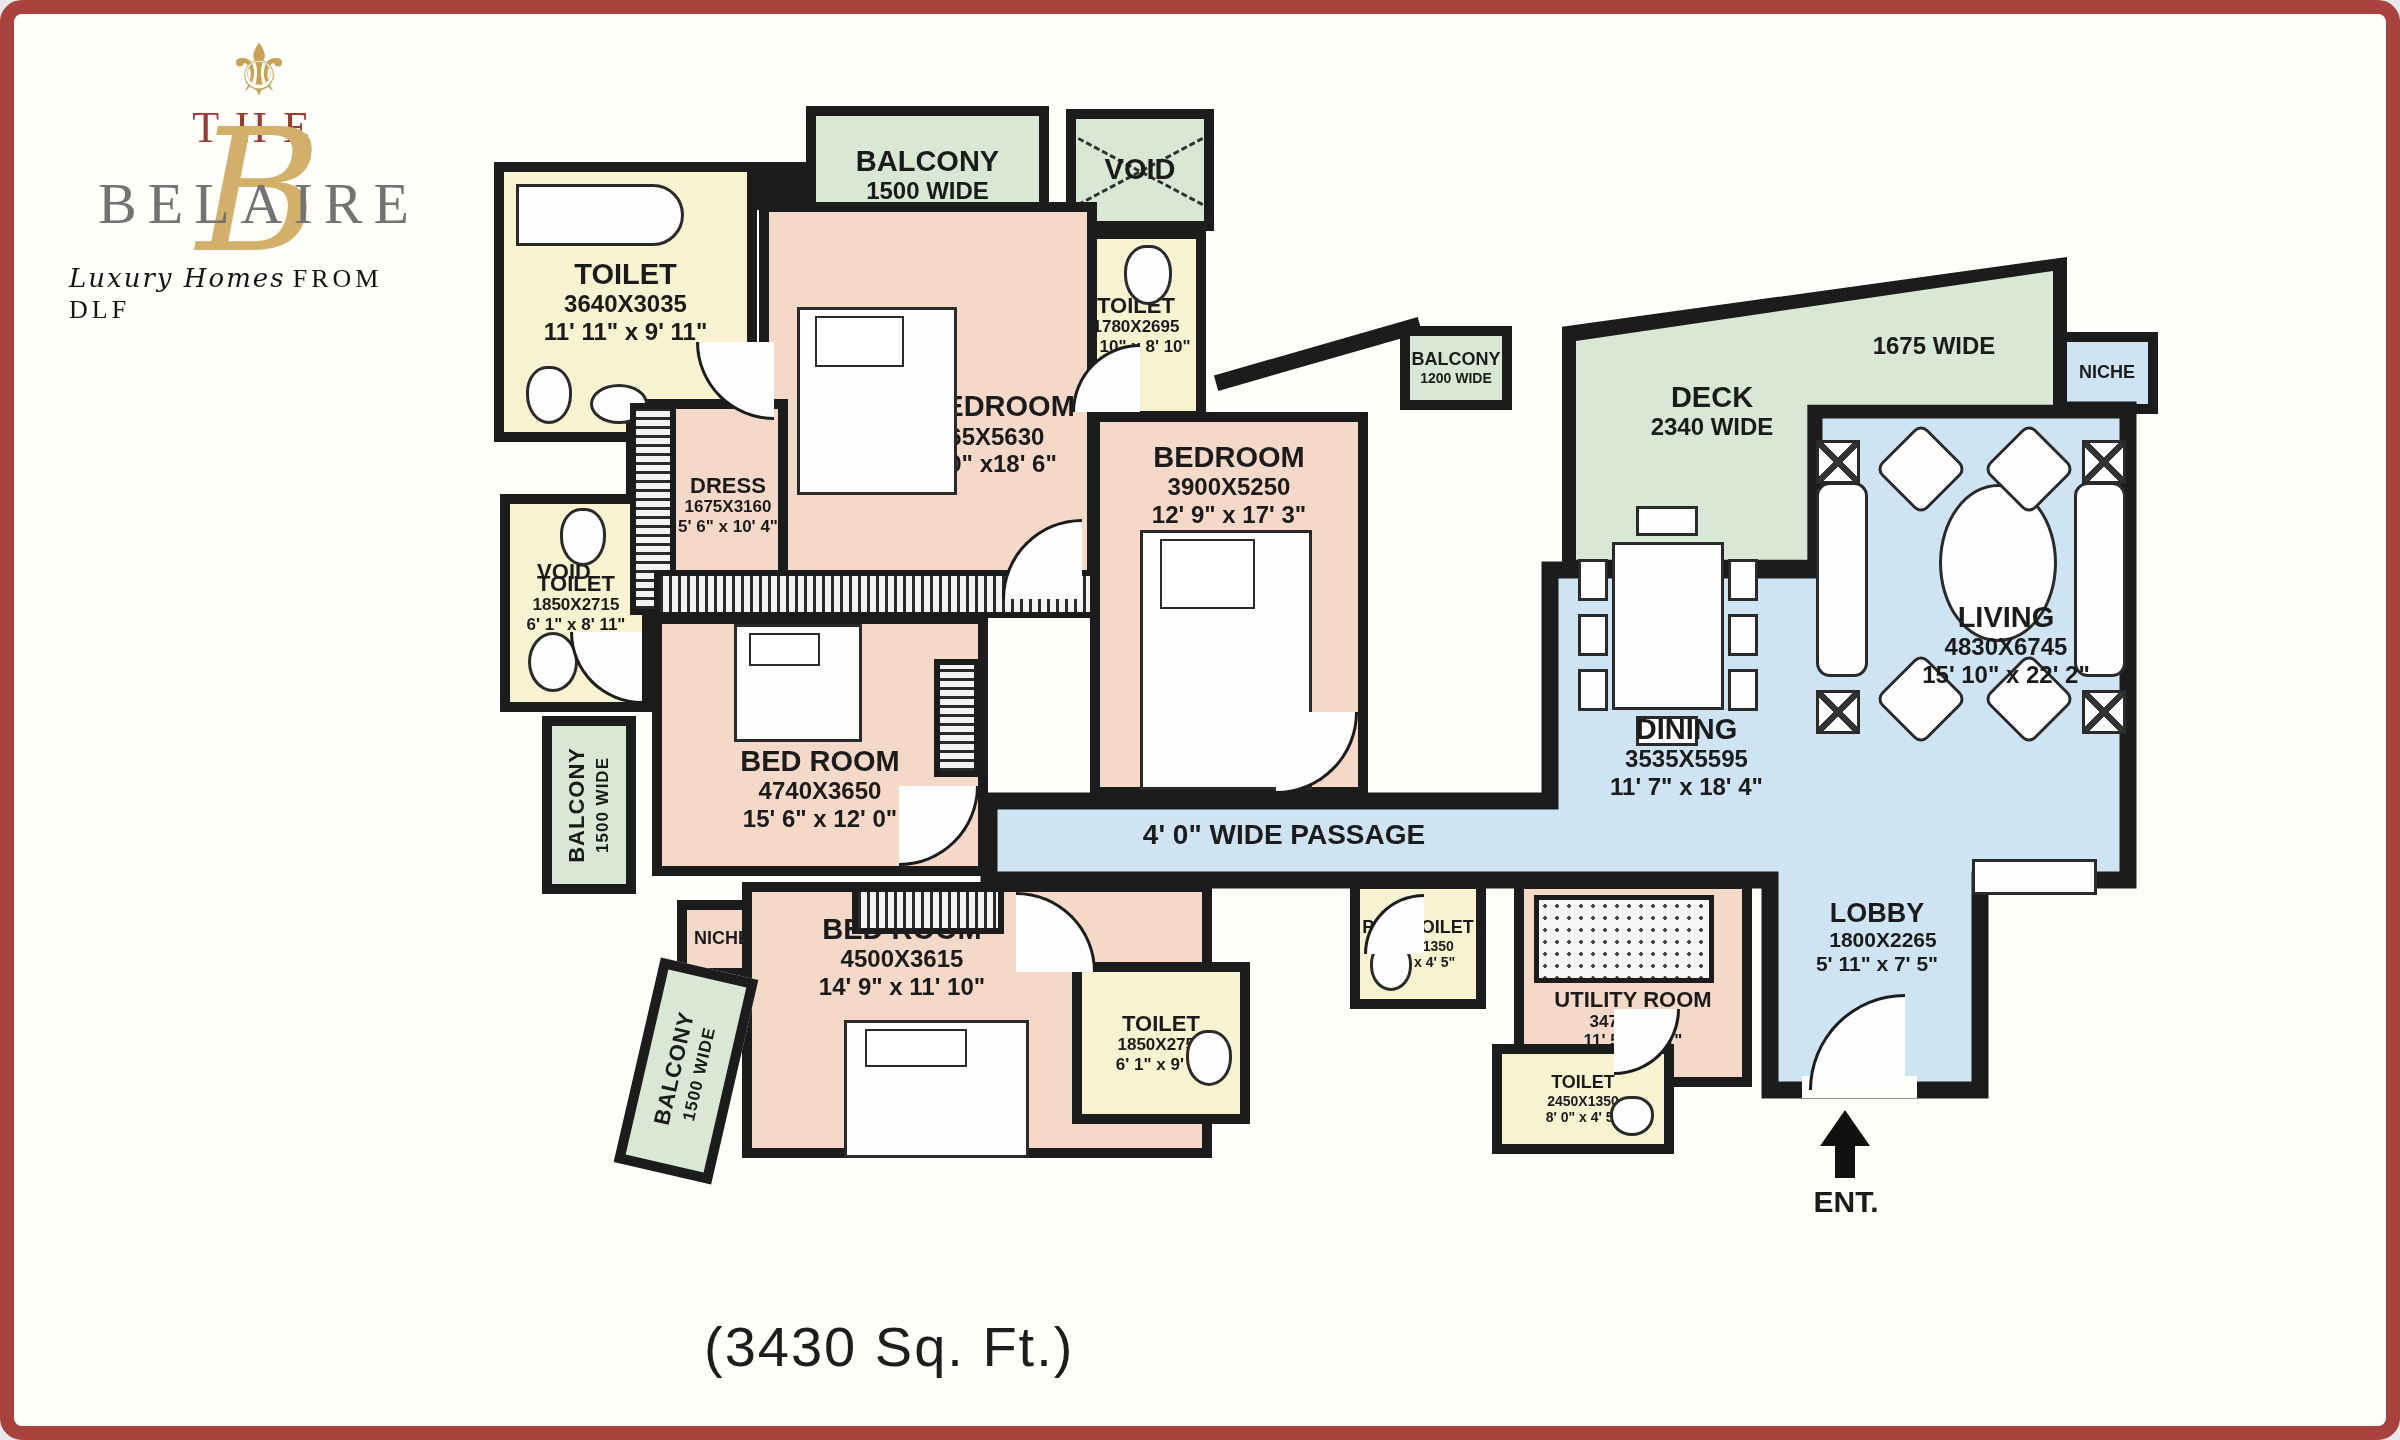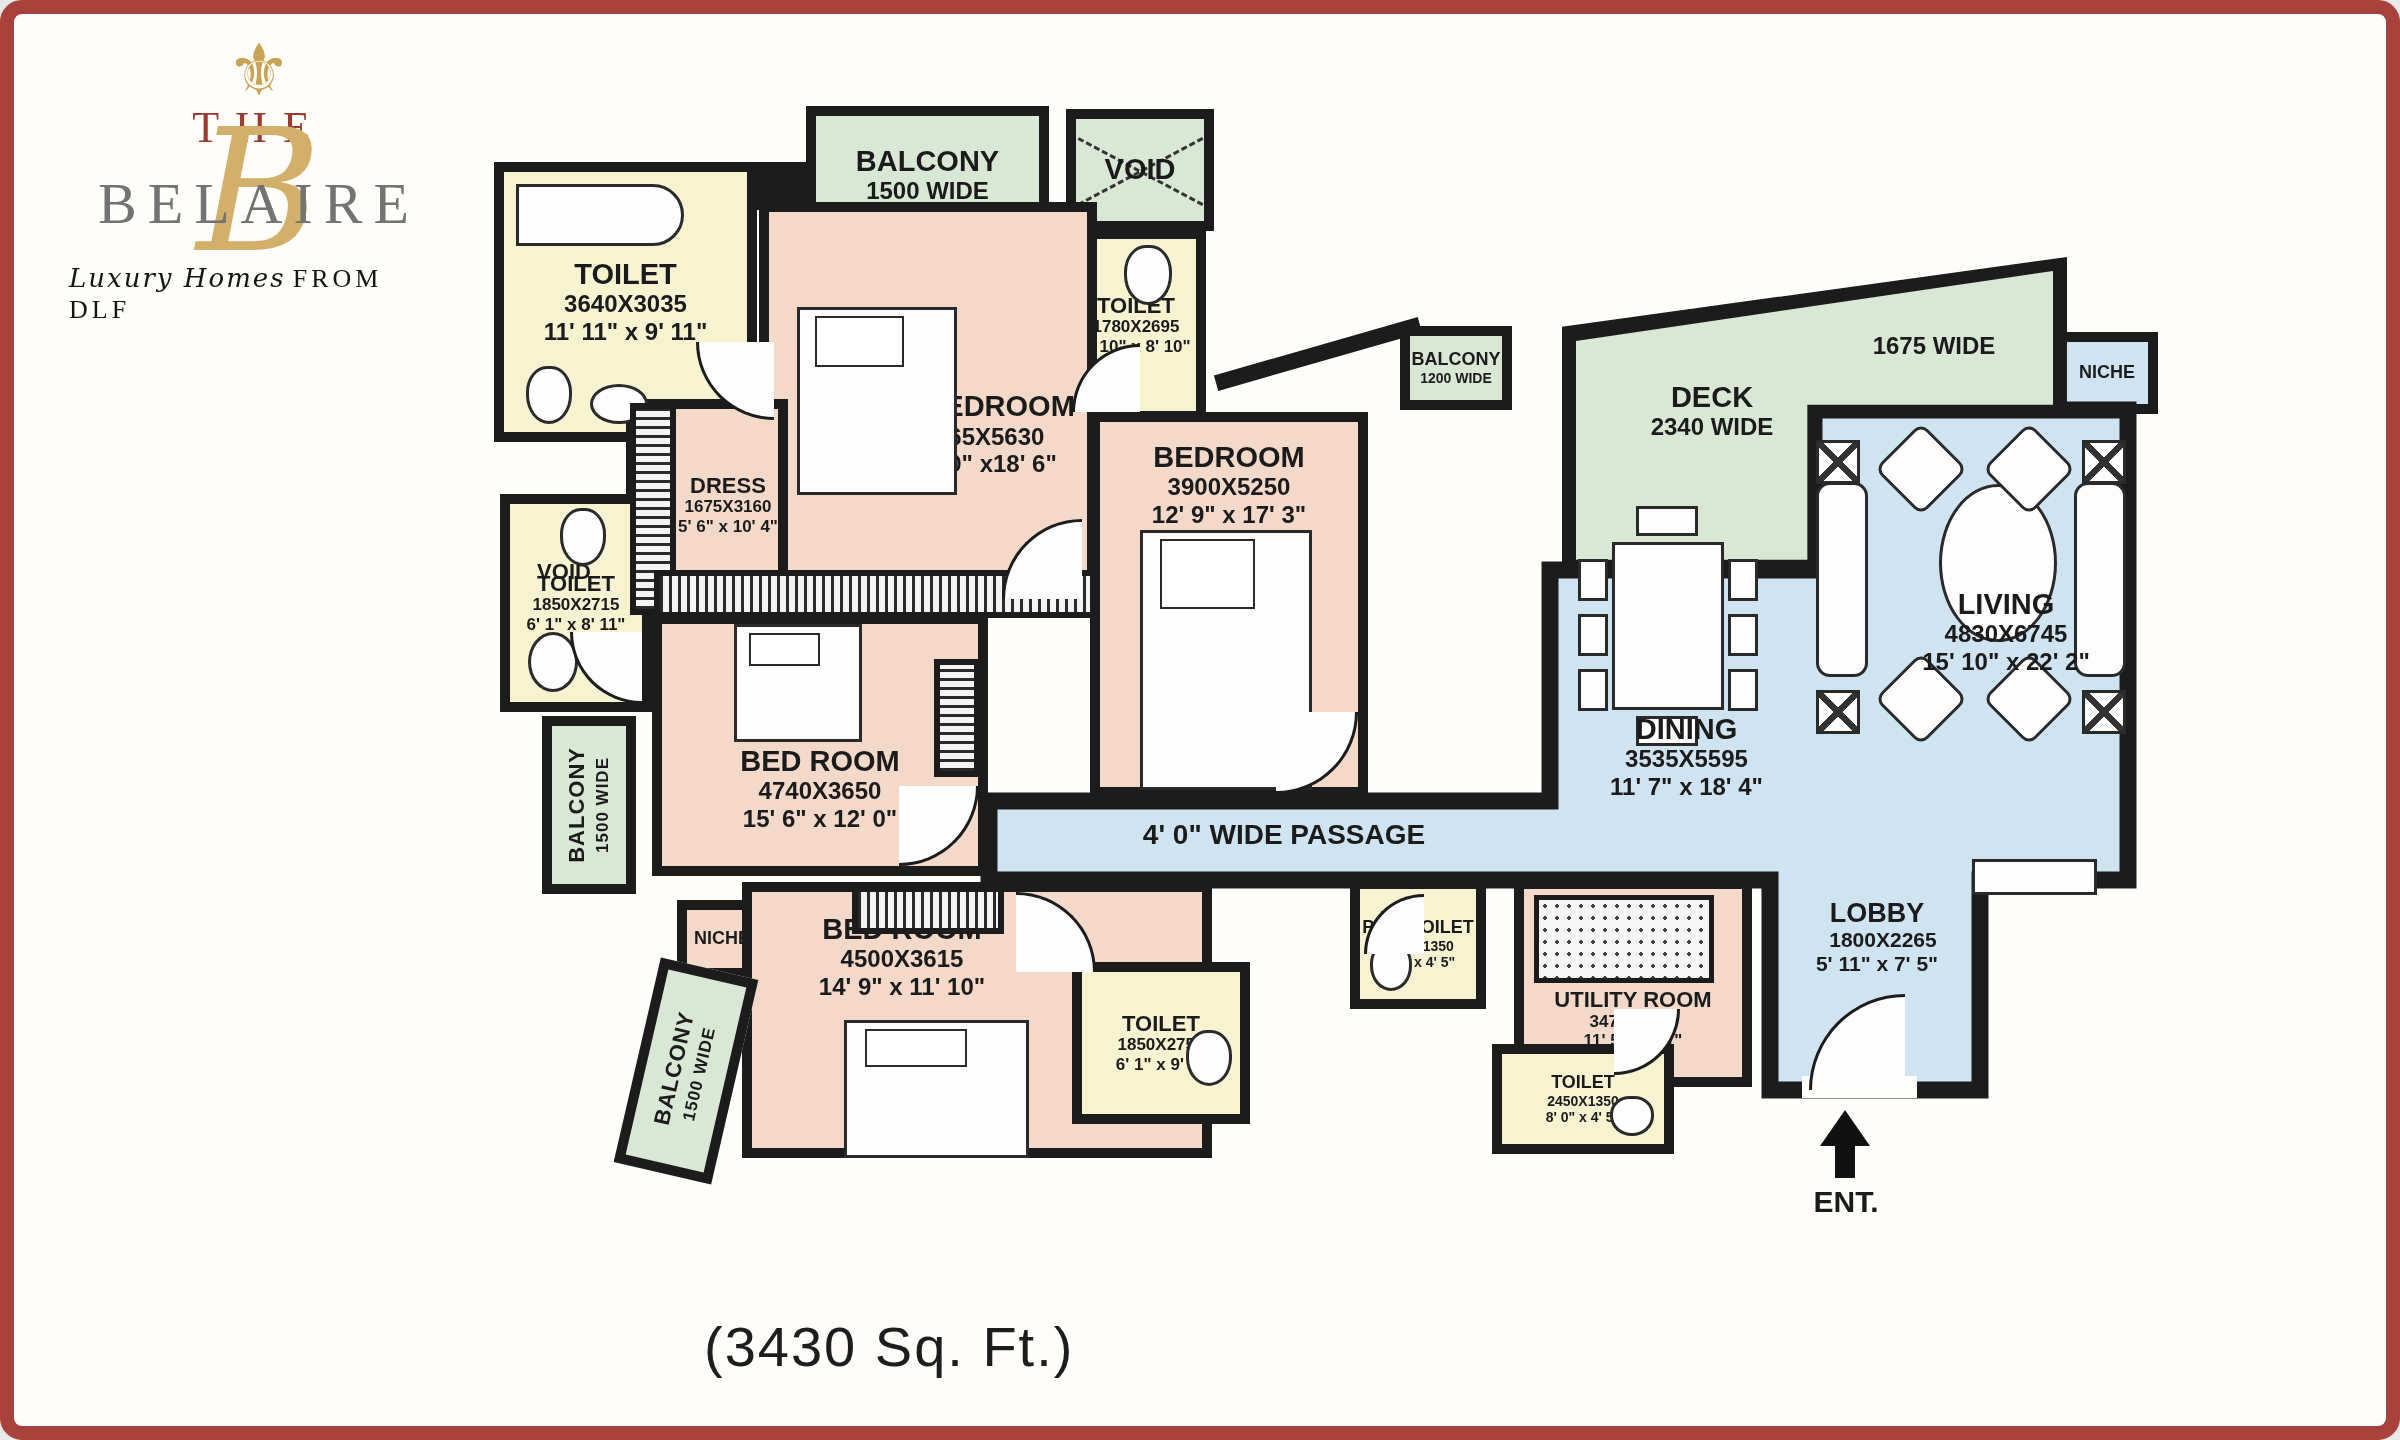--- a/index.html
+++ b/index.html
@@ -168,21 +168,21 @@
     <span class="rname">BALCONY</span>
     <span class="rmm">1200 WIDE</span>
   </div>
   <div class="wall" style="left:1198px;top:332px;width:212px;height:16px;transform:rotate(-16deg);"></div>
 
 
   <div class="room blue xs" style="left:2042px;top:318px;width:102px;height:82px;">
     <span class="rname">NICHE</span>
   </div>
 
-  <div class="label-abs" style="left:1862px;top:575px;width:260px;">
+  <div class="label-abs" style="left:1862px;top:588px;width:260px;">
     <span class="rname">LIVING</span>
     <span class="rmm">4830X6745</span>
     <span class="rft">15' 10" x 22' 2"</span>
   </div>
   <div class="furn oval" style="left:1925px;top:470px;width:118px;height:158px;"></div>
   <div class="furn" style="left:1802px;top:468px;width:52px;height:195px;border-radius:14px;"></div>
   <div class="furn" style="left:2060px;top:468px;width:52px;height:195px;border-radius:14px;"></div>
   <div class="furn rot45" style="left:1874px;top:422px;width:66px;height:66px;border-radius:10px;"></div>
   <div class="furn rot45" style="left:1982px;top:422px;width:66px;height:66px;border-radius:10px;"></div>
   <div class="furn rot45" style="left:1874px;top:652px;width:66px;height:66px;border-radius:10px;"></div>

